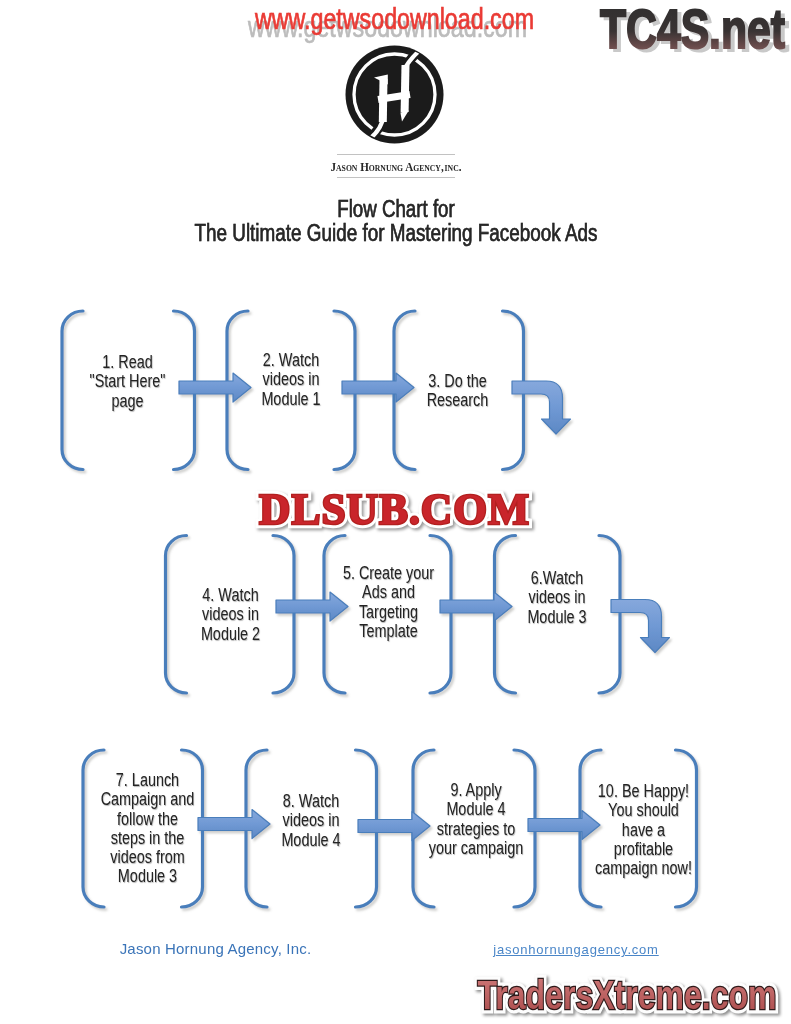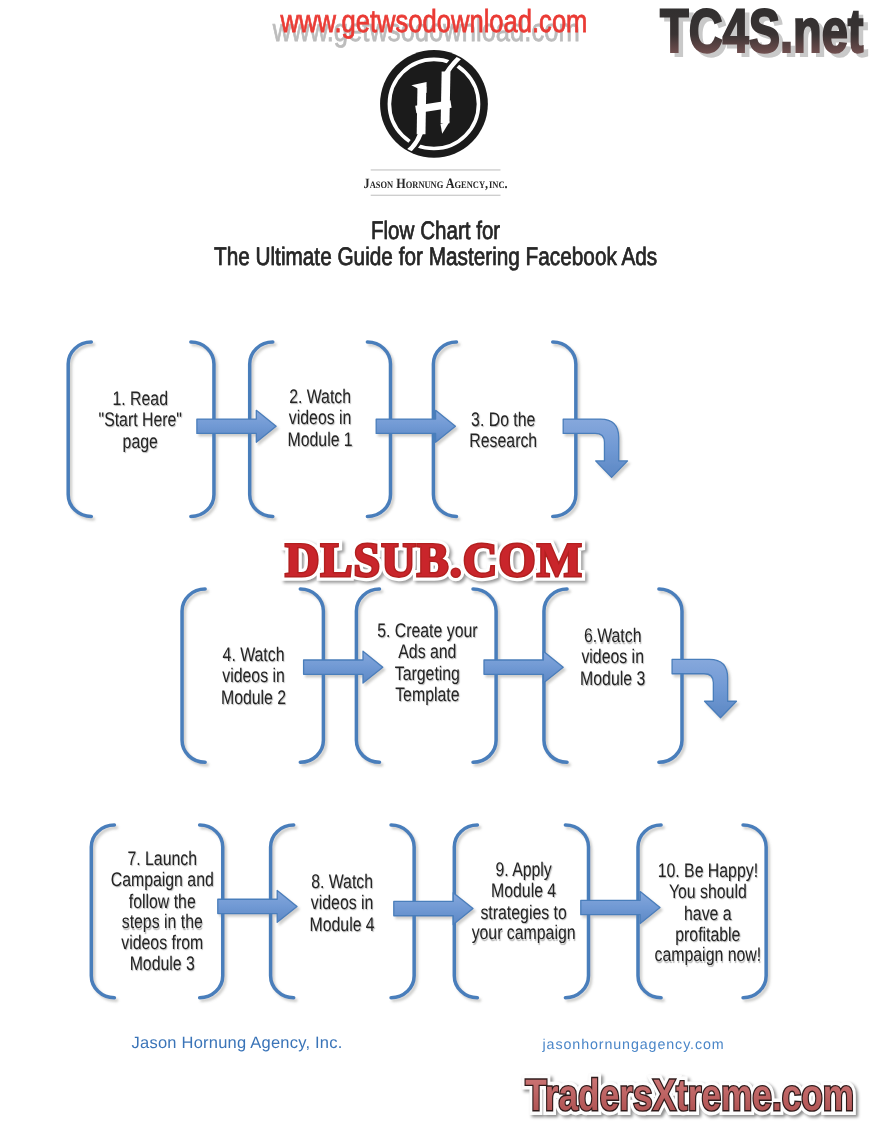--- a/index.html
+++ b/index.html
@@ -9,21 +9,21 @@
 
 #agline1{left:336.7px;top:153.7px;width:118.5px;border-top:1.3px solid #c2c2c2;}
 #agline2{left:337px;top:177.2px;width:118px;border-top:1.3px solid #c2c2c2;}
 
 
 .t{position:absolute;text-align:center;font-size:18px;line-height:19.3px;color:#242424;
    text-shadow:0.9px 1px 1px rgba(120,120,120,0.55);z-index:6;
    transform:scale(0.8,1);transform-origin:50% 0;}
 
 #f1{left:0px;top:940px;width:431px;text-align:center;font-size:15px;color:#3a74b8;letter-spacing:0.2px;}
-#f2{left:445px;top:942px;width:262px;text-align:center;font-size:13px;color:#4a86c8;letter-spacing:0.8px;}
+#f2{left:445px;top:942px;width:262px;text-align:center;font-size:13px;color:#4a86c8;letter-spacing:0.8px;text-decoration:underline;}
 </style>
 </head>
 <body>
 <div class="abs" id="agline1"></div>
 <div class="abs" id="agline2"></div>
 
 <div class="t" style="left:57px; top:353px; width:141px;">1. Read<br>"Start Here"<br>page</div>
 <div class="t" style="left:221px;top:351px;width:140px;">2. Watch<br>videos in<br>Module 1</div>
 <div class="t" style="left:387px;top:372px;width:141px;">3. Do the<br>Research</div>
 <div class="t" style="left:160px;top:586px;width:141px;">4. Watch<br>videos in<br>Module 2</div>

